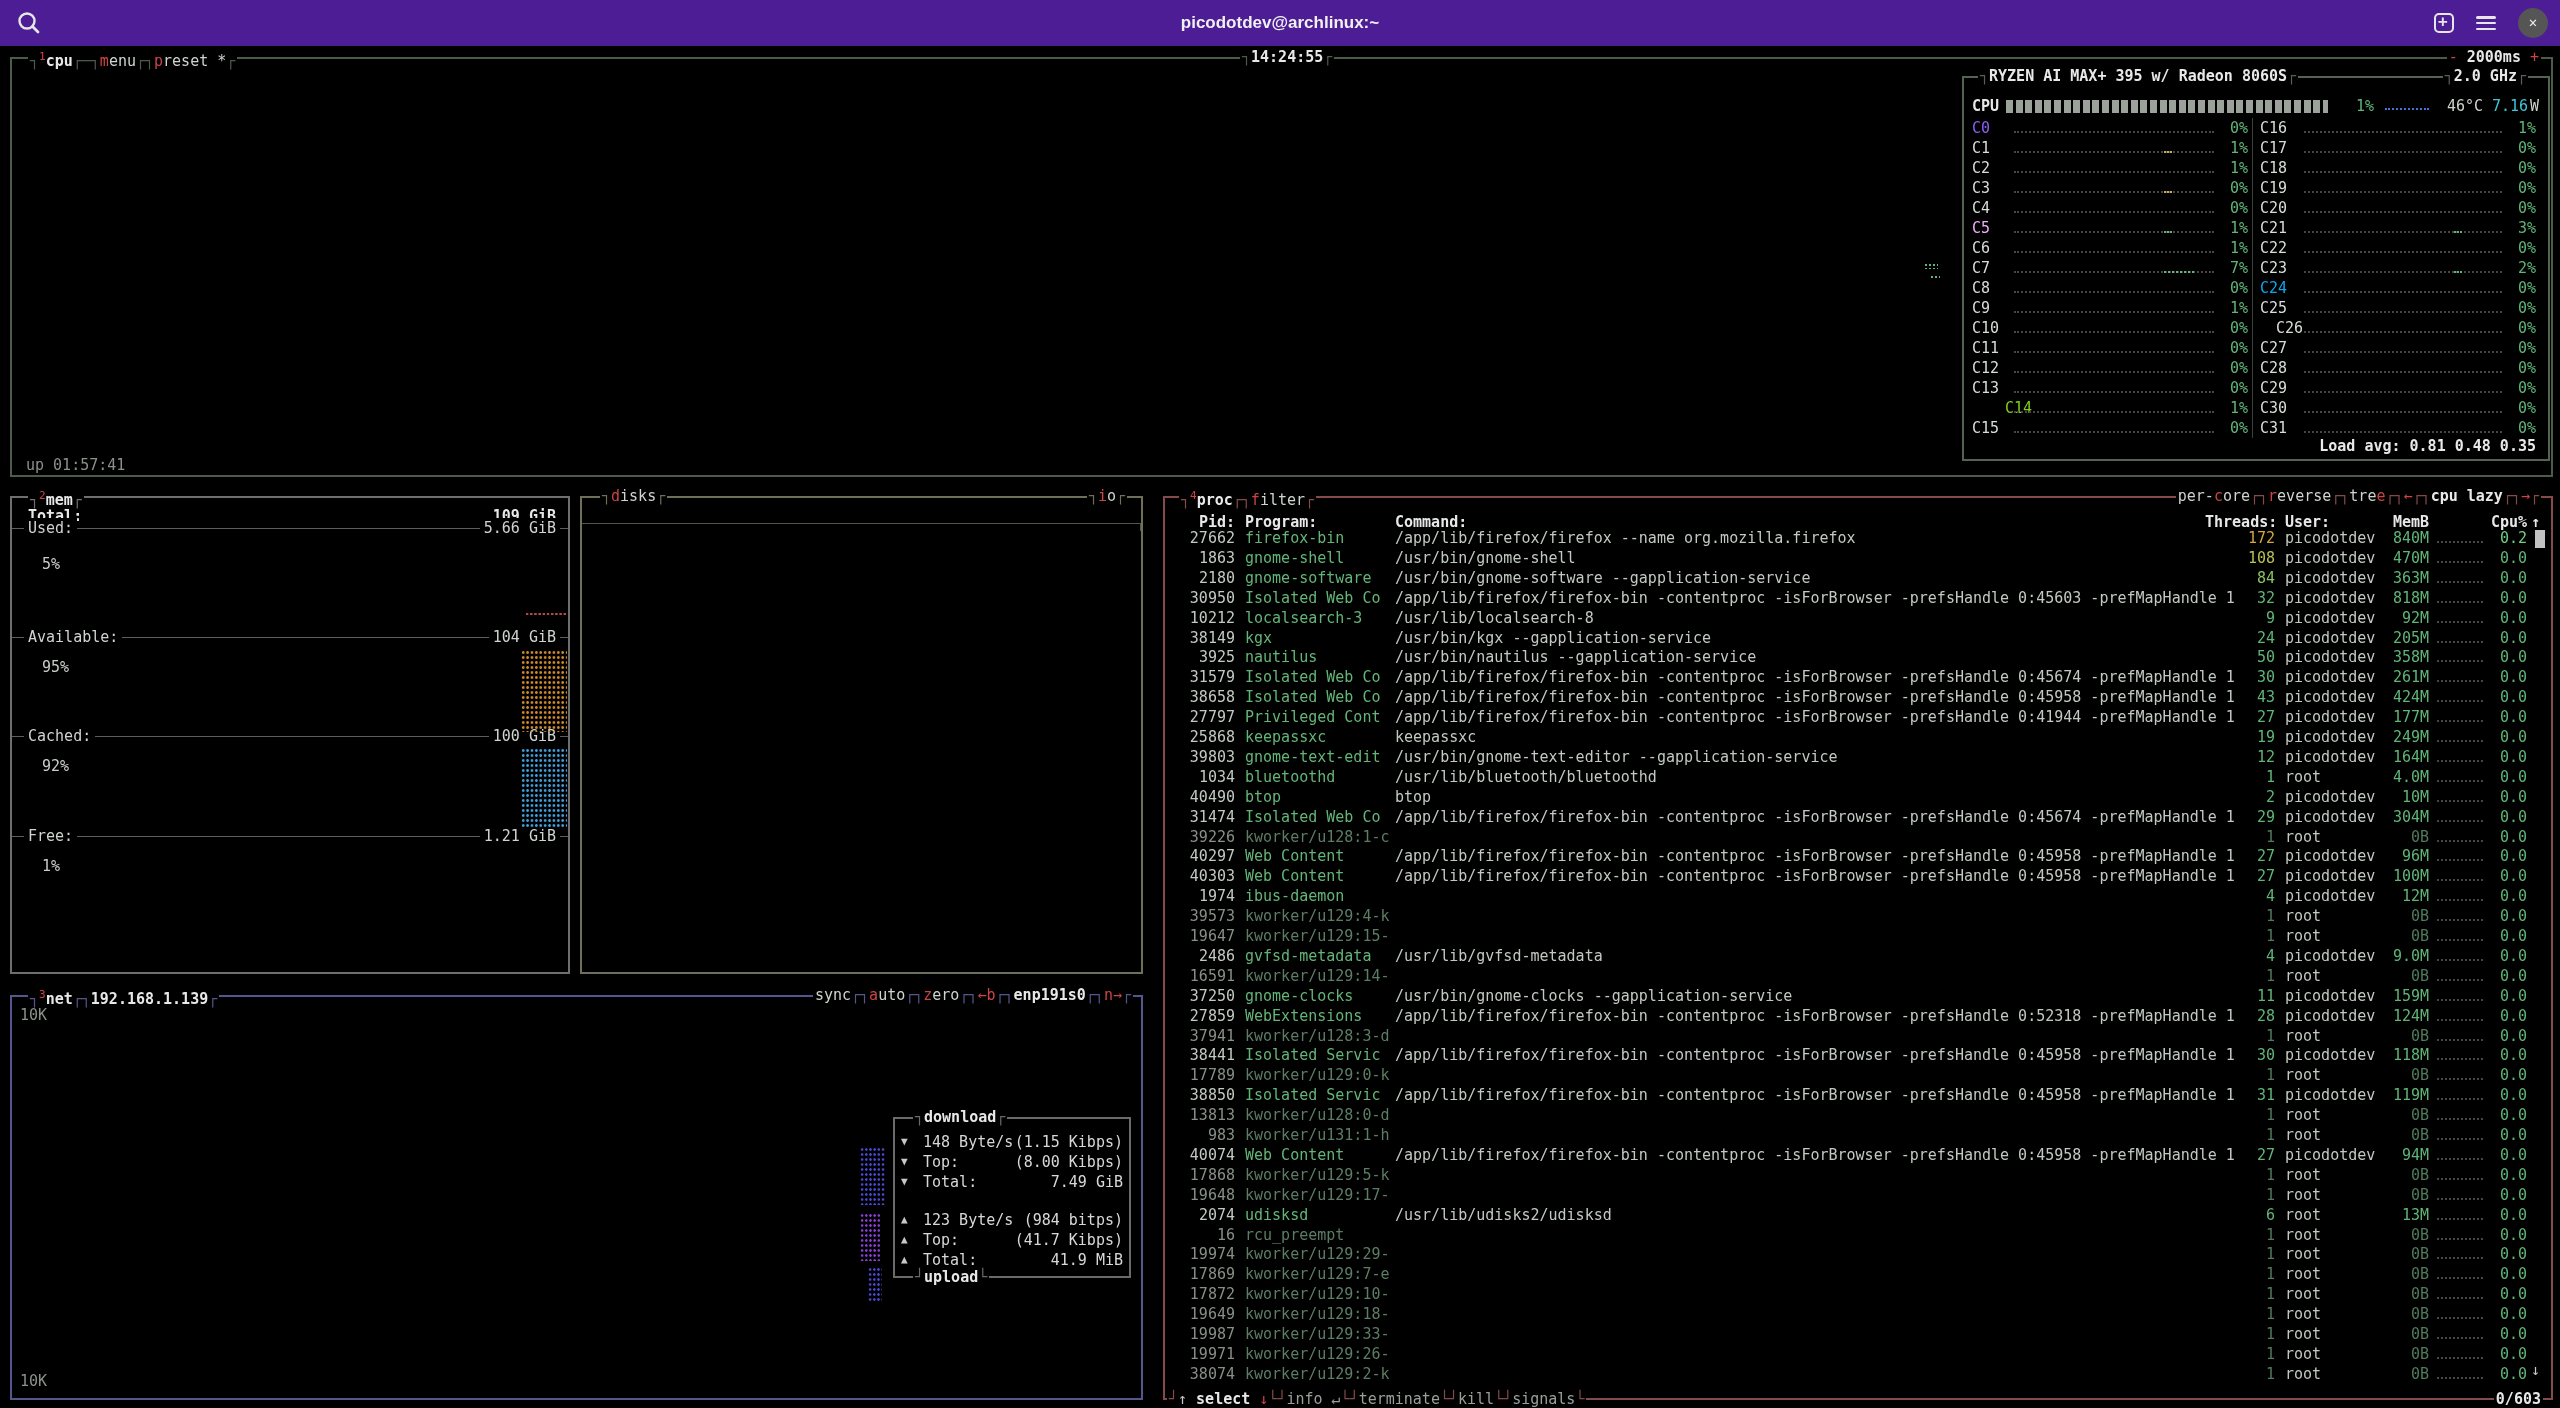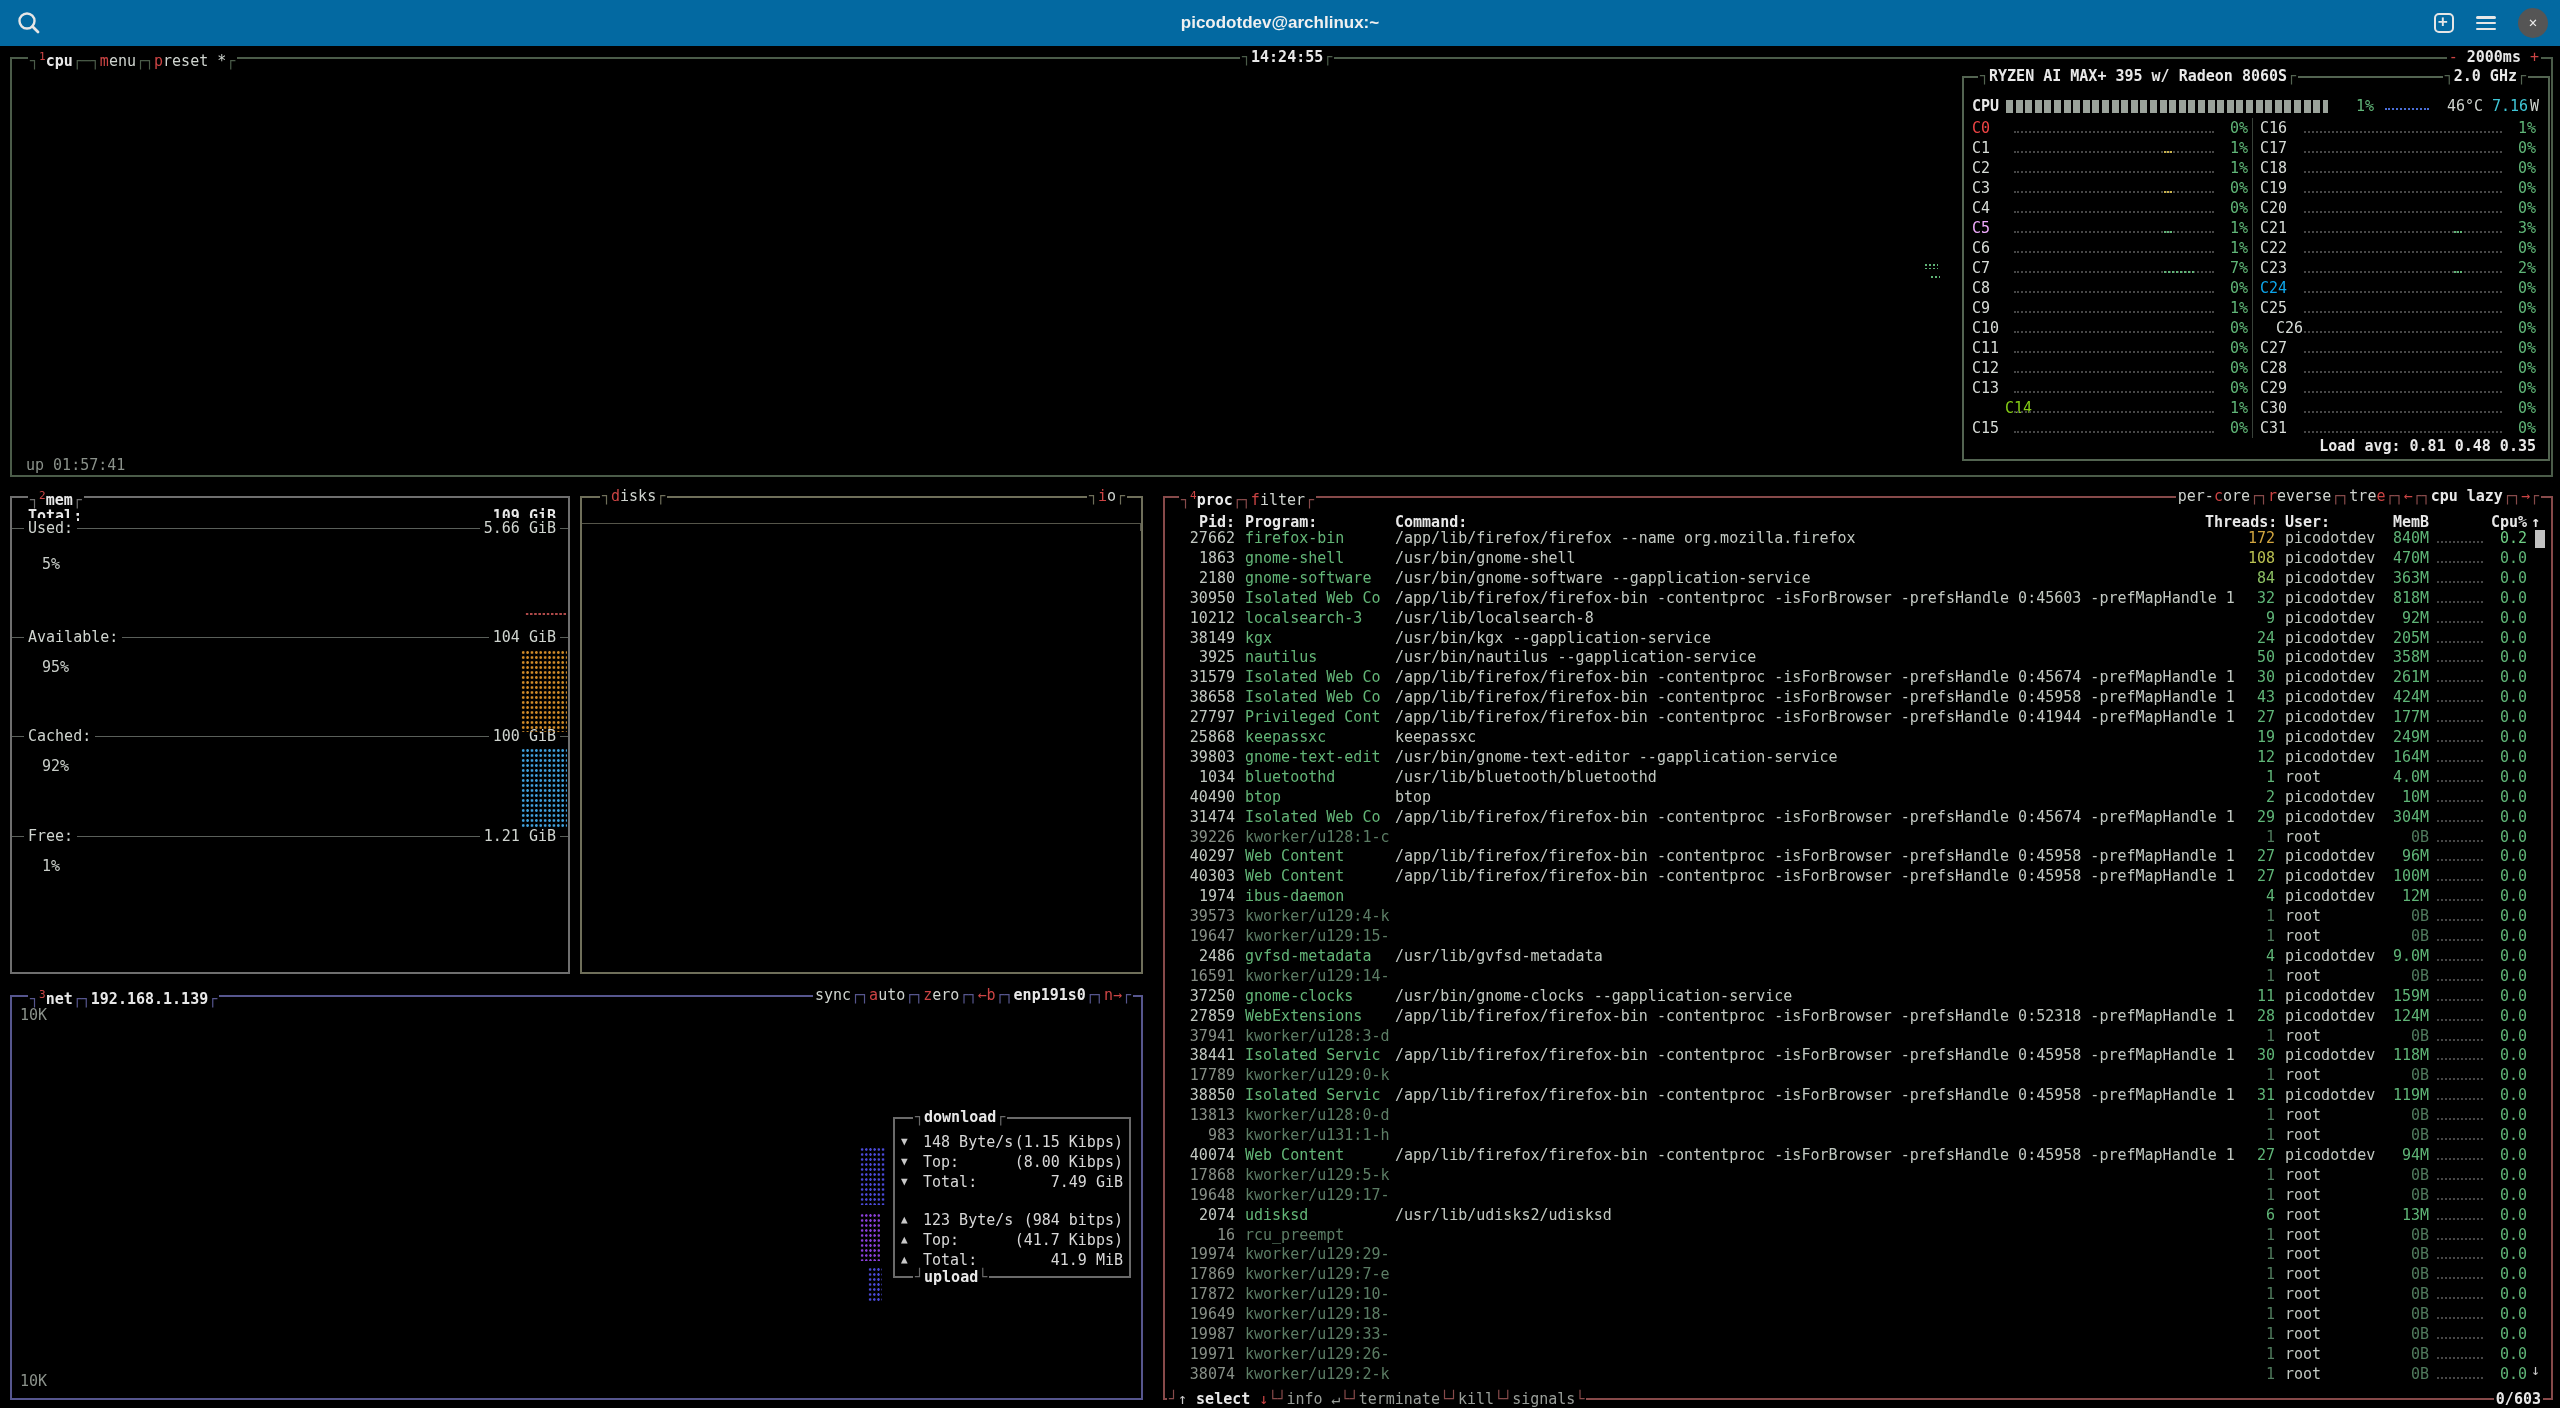--- a/index.html
+++ b/index.html
@@ -1,20 +1,20 @@
 <!DOCTYPE html>
 <html><head>
 <meta charset="utf-8">
 <style>
   * { margin:0; padding:0; box-sizing:border-box; }
   html,body { background:#1a1a1a; }
   .screen { position:relative; width:2560px; height:1408px; background:#000; overflow:hidden;
             font-family:"DejaVu Sans Mono", monospace; font-size:15px; color:#cfd4cf; }
   
-  .topbar { position:absolute; left:0; top:0; width:2560px; height:46px; background:#0369a1; }
+  .topbar { position:absolute; left:0; top:0; width:2560px; height:46px; background:#4c1d95; }
   .topbar .title { position:absolute; left:0; right:0; top:0; height:46px; line-height:46px;
                    text-align:center; font-family:"Liberation Sans", sans-serif;
                    font-weight:bold; font-size:17px; color:#f0f0f0; }
   .search-btn { position:absolute; left:14px; top:8px; width:30px; height:30px; }
   .tb-right { position:absolute; right:12px; top:0; height:46px; display:flex; align-items:center; gap:22px; }
   .newtab { position:relative; width:20px; height:20px; border:2px solid #e6e6e6; border-radius:5px; }
   .newtab::before { content:"+"; position:absolute; left:2px; top:-3px; color:#e6e6e6; font:bold 16px "DejaVu Sans Mono",monospace; }
   .burger { width:20px; height:14px; display:flex; flex-direction:column; justify-content:space-between; }
   .burger i { display:block; height:2.5px; background:#e6e6e6; border-radius:2px; }
   .closebtn { width:30px; height:30px; border-radius:50%; background:#555; color:#ececec;
@@ -115,21 +115,21 @@
           <span style="position:absolute; left:8px;" class="bold">CPU</span>
           <span class="cpubar" style="left:42px; width:322px;"></span>
           <span class="green" style="position:absolute; left:370px; width:40px; text-align:right;">1%</span>
           <span style="position:absolute; left:421px; top:12px; width:44px; border-bottom:2px dotted #4a6fd9;"></span>
           <span style="position:absolute; left:483px;">46°C</span>
           <span class="cyan" style="position:absolute; left:528px;">7.16</span>
           <span style="position:absolute; left:566px;">W</span>
         </div>
         <div id="core-rows">
             <div class="row" style="top: 40px; left: 0px; width: 100%;">
-              <span style="position: absolute; left: 8px; color: #ef4444;">C0</span>
+              <span style="position: absolute; left: 8px; color: #8b5cf6;">C0</span>
               <span class="leader" style="top: 13px; left: 50px; width: 200px;"></span>
               <span class="green" style="position: absolute; left: 244px; width: 40px; text-align: right;">0%</span>
             </div>
             <div class="row" style="top: 60px; left: 0px; width: 100%;">
               <span style="position: absolute; left: 8px; color: rgb(216, 221, 216);">C1</span>
               <span class="leader" style="top: 13px; left: 50px; width: 200px;"></span>
               <span class="green" style="position: absolute; left: 244px; width: 40px; text-align: right;">1%</span>
               <span style="position: absolute; top: 13px; border-bottom: 2px dotted rgb(201, 178, 74); width: 8px; left: 200px;"></span>
             </div>
             <div class="row" style="top: 80px; left: 0px; width: 100%;">

